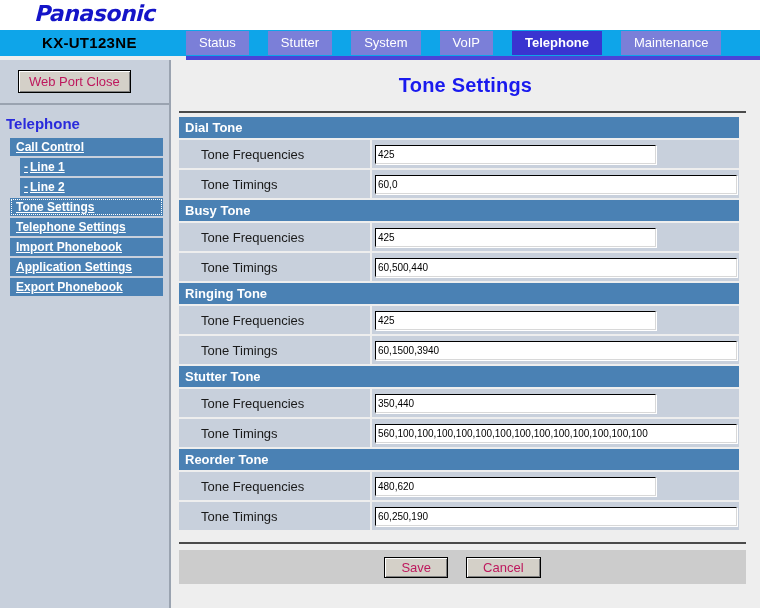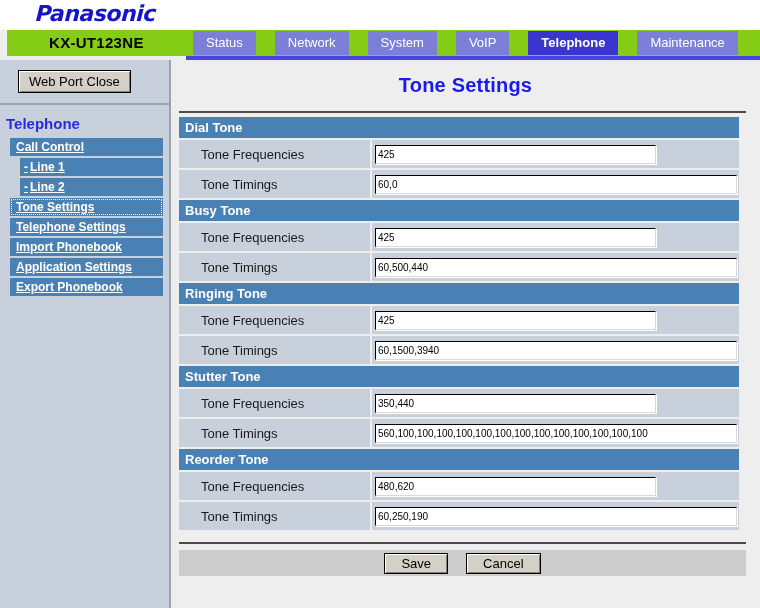--- a/index.html
+++ b/index.html
@@ -31,23 +31,22 @@
     font-size: 22px;
     font-weight: bold;
     font-style: italic;
     color: #1414c8;
     letter-spacing: -0.5px;
     transform: skewX(-3deg);
   }
 
   #navrow {
     height: 26px;
-    background: #84cc16;
+    background: #0ea5e9;
     position: relative;
-    margin-left: 7px;
   }
   #model {
     position: absolute;
     left: 42px;
     top: 4px;
     font-size: 15px;
     font-weight: bold;
     color: #000000;
     letter-spacing: 0.3px;
   }
@@ -96,21 +95,21 @@
   }
   #webportclose-wrap {
     padding: 10px 0 8px 18px;
   }
   .winbutton {
     background: #d4d0c8;
     border: 1px solid #000000;
     box-shadow: inset 1px 1px 0 #ffffff, inset -1px -1px 0 #808080;
     font-family: "Liberation Sans", sans-serif;
     font-size: 13px;
-    color: #000000;
+    color: #be185d;
     padding: 3px 10px;
     cursor: pointer;
   }
   #sidebar-divider {
     height: 2px;
     background: #9aa3b0;
     margin: 2px 0 0 0;
   }
   #sidebar-title {
     color: #2a2adc;
@@ -222,21 +221,21 @@
   input.long  { width: 362px; }
 
   #bottom-rule {
     height: 2px;
     background: #4a4a4a;
     margin: 10px 14px 0 8px;
   }
   #buttonbar {
     background: #cccccc;
     margin: 6px 14px 0 8px;
-    height: 26px;
+    height: 34px;
     display: flex;
     align-items: center;
     justify-content: center;
     gap: 18px;
   }
   #buttonbar .winbutton {
     padding: 2px 16px;
     font-size: 13px;
   }
 </style>
@@ -244,21 +243,21 @@
 <body>
 
 <div id="header">
   <div id="logo">Panasonic</div>
 </div>
 
 <div id="navrow">
   <div id="model">KX-UT123NE</div>
   <div id="tabs">
       <div class="tab">Status</div>
-      <div class="tab">Network</div>
+      <div class="tab">Stutter</div>
       <div class="tab">System</div>
       <div class="tab">VoIP</div>
       <div class="tab active">Telephone</div>
       <div class="tab">Maintenance</div>
     </div>
 </div>
 <div id="tabunderline"></div>
 
 <div id="body">
   <div id="sidebar">

